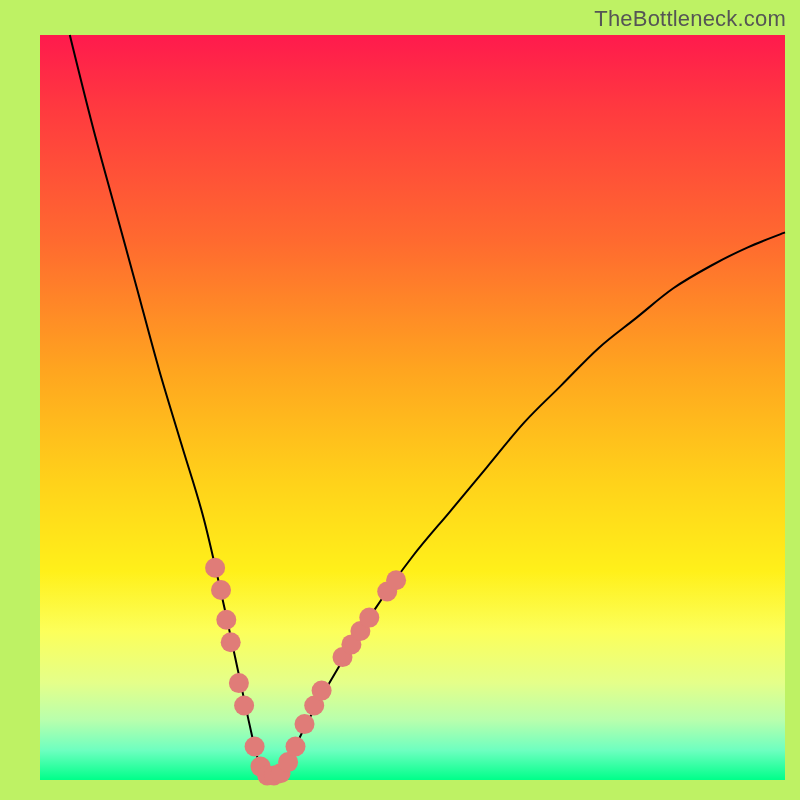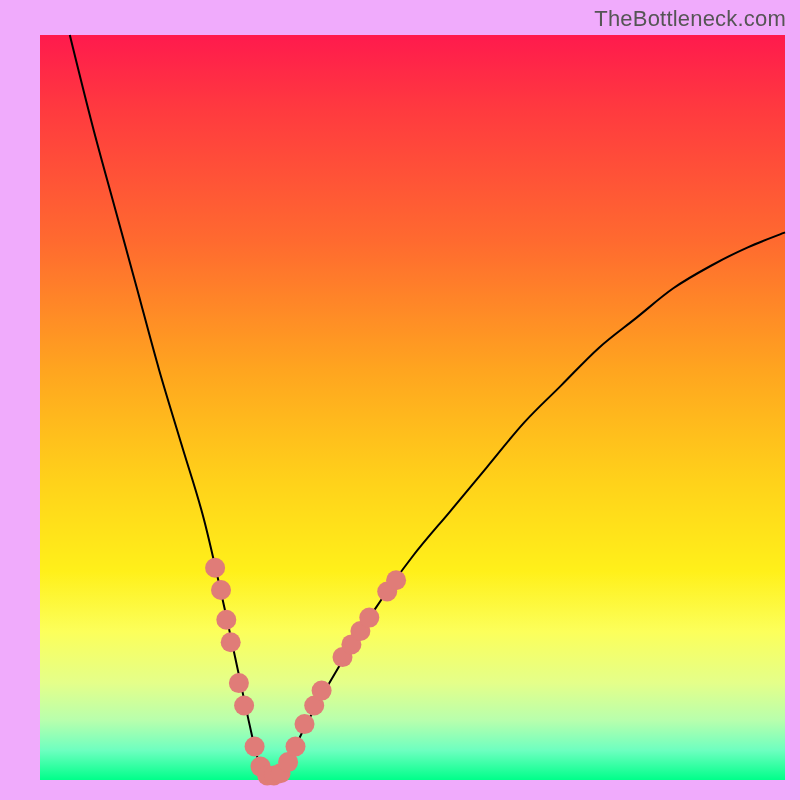--- a/index.html
+++ b/index.html
@@ -9,21 +9,21 @@
     height: 800px;
     background: #000;
     overflow: hidden;
   }
   .frame {
     position: absolute;
     left: 0;
     top: 0;
     width: 800px;
     height: 800px;
-    background: #f0abfc;
+    background: #bef264;
   }
   .plot {
     position: absolute;
     left: 40px;
     top: 35px;
     width: 745px;
     height: 745px;
     background: linear-gradient(to bottom,
       #ff1a4d 0%,
       #ff3a3f 10%,

